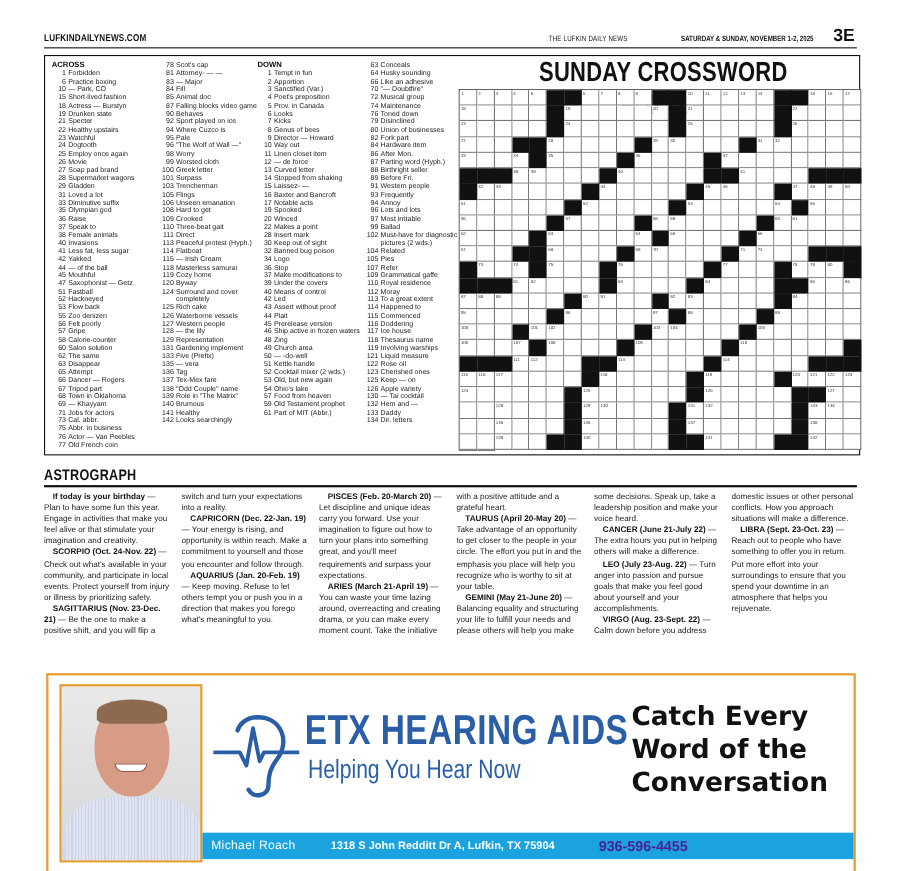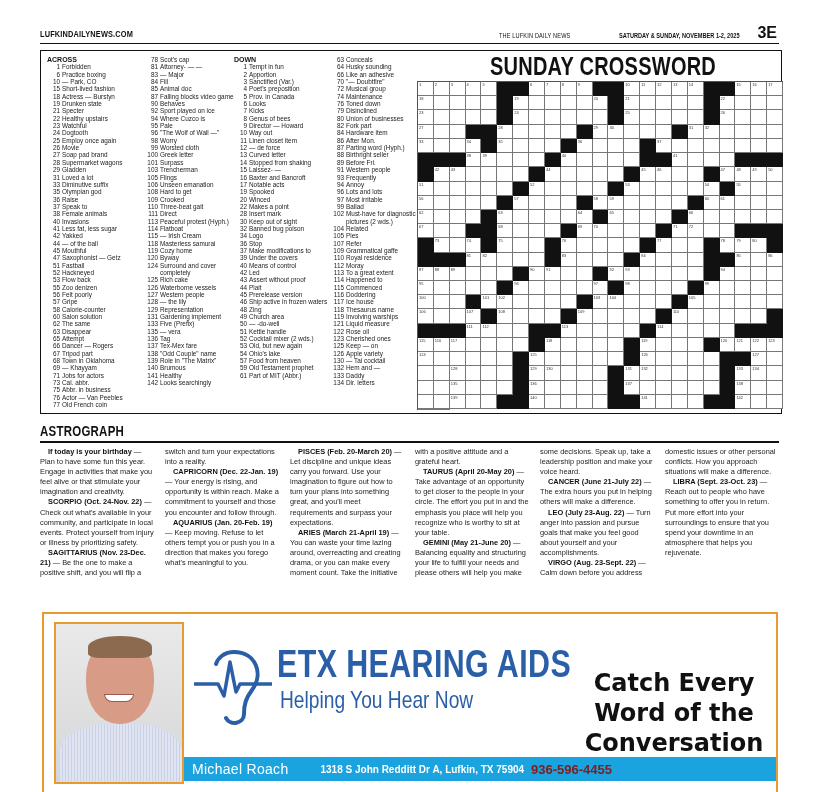--- a/index.html
+++ b/index.html
@@ -40,27 +40,27 @@
   .astro-p.first .sign { padding-left: 8px; }
   .astro-p .sign-line { display: block; padding-left: 8px; font-weight: bold; color:#111; }
 
   .ad { position: absolute; left: 42px; top: 612px; width: 736px; height: 188px; border: 2px solid #E79A2E; background: #fff; }
   .ad-photo { position: absolute; left: 10px; top: 8px; width: 130px; height: 162px; border: 2px solid #E79A2E; background: linear-gradient(180deg, #e9e9ea 0%, #dedede 60%, #d0d6e2 100%); overflow: hidden; }
   .head { position: absolute; left: 30px; top: 14px; width: 68px; height: 86px; border-radius: 45% 45% 48% 48%; background: #d79b86; }
   .hair { position: absolute; left: 32px; top: 12px; width: 64px; height: 22px; border-radius: 50% 50% 20% 20%; background: #8c6a4f; }
   .shirt { position: absolute; left: 4px; top: 100px; width: 122px; height: 70px; border-radius: 40% 40% 0 0; background: repeating-linear-gradient(90deg,#dfe4f0 0 2px,#c9d2e6 2px 3px); }
   .smile { position: absolute; left: 48px; top: 70px; width: 30px; height: 8px; border-radius: 0 0 12px 12px; background: #fff; border: 1px solid #9a5a50; }
   .ad-bar { position: absolute; left: 140px; top: 143px; width: 592px; height: 24px; background: #1AA3DF; display: flex; align-items: center; }
-  .ad-name { color: #fff; font-size: 14px; margin-left: 8px; letter-spacing: 0.3px; }
+  .ad-name { color: #fff; font-size: 11px; margin-left: 8px; letter-spacing: 0.3px; }
   .ad-addr { color: #fff; font-size: 10px; font-weight: bold; margin-left: 32px; }
-  .ad-phone { color: #7f1d1d; font-size: 13px; font-weight: bold; margin-left: 7px; }
+  .ad-phone { color: #4c1d95; font-size: 13px; font-weight: bold; margin-left: 40px; }
   .ad-logo { position: absolute; left: 150px; top: 30px; width: 78px; height: 85px; }
   .ad-brand { position: absolute; left: 233px; top: 30px; color: #2A5FA8; font-size: 38px; font-weight: bold; transform: scaleX(0.8); transform-origin: left; line-height: 40px; letter-spacing: 0.5px; }
   .ad-tag { position: absolute; left: 236px; top: 72px; color: #2A5FA8; font-size: 24px; transform: scaleX(0.8); transform-origin: left; line-height: 28px; }
-  .ad-cta { position: absolute; left: 530px; top: 22px; width: 200px; text-align: center; font-size: 24px; font-weight: bold; line-height: 30px; color: #111; font-family: "DejaVu Sans", sans-serif; margin-top: 32px; }
+  .ad-cta { position: absolute; left: 530px; top: 22px; width: 200px; font-size: 24px; font-weight: bold; line-height: 30px; color: #111; font-family: "DejaVu Sans", sans-serif; }
 </style>
 </head>
 <body>
 
 <div class="masthead-left">LUFKINDAILYNEWS.COM</div>
 <div class="masthead-right">
   <span class="mr-paper">THE LUFKIN DAILY NEWS</span>
   <span class="mr-date">SATURDAY &amp; SUNDAY, NOVEMBER 1-2, 2025</span>
   <span class="mr-page">3E</span>
 </div>

